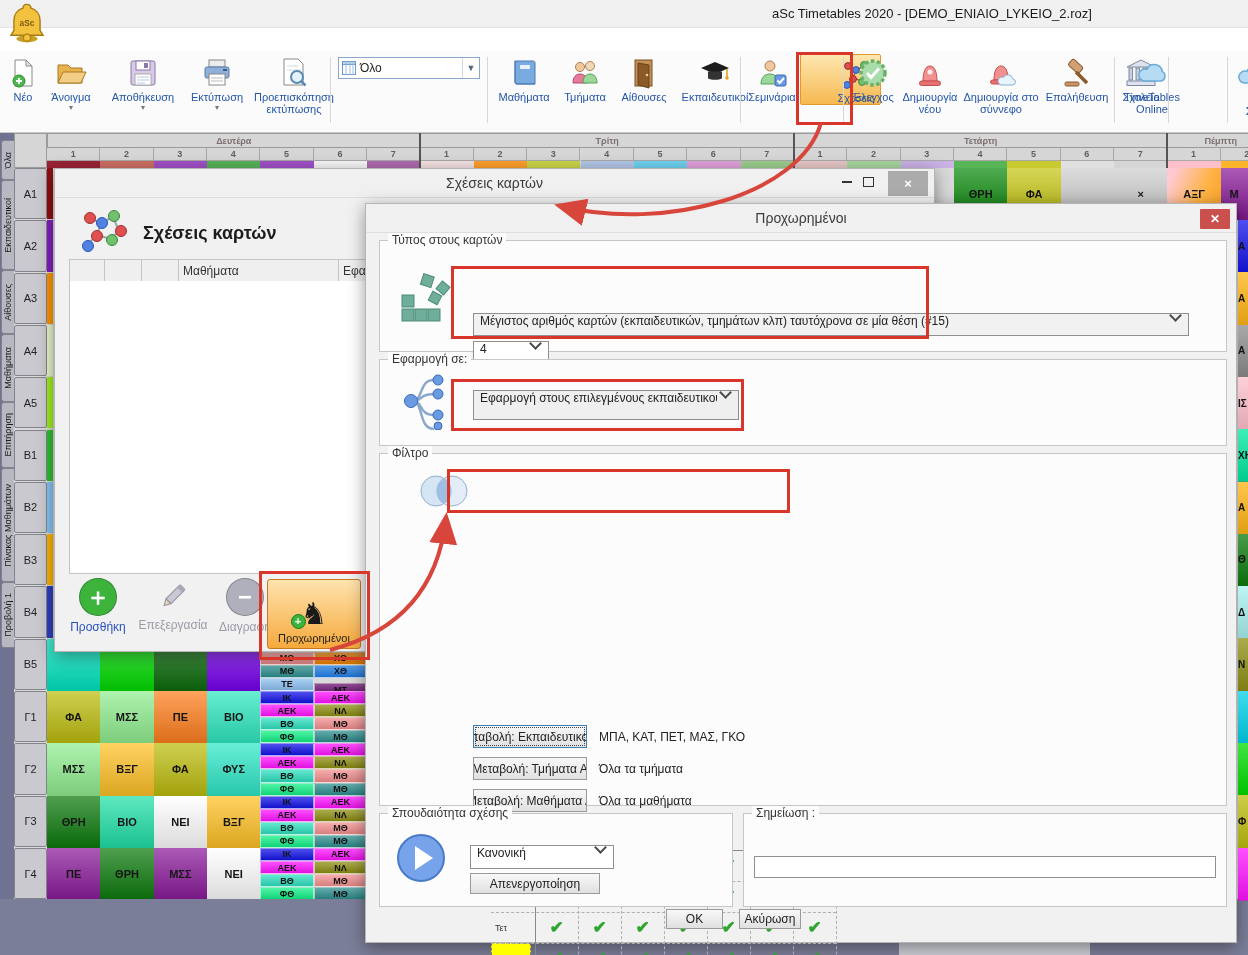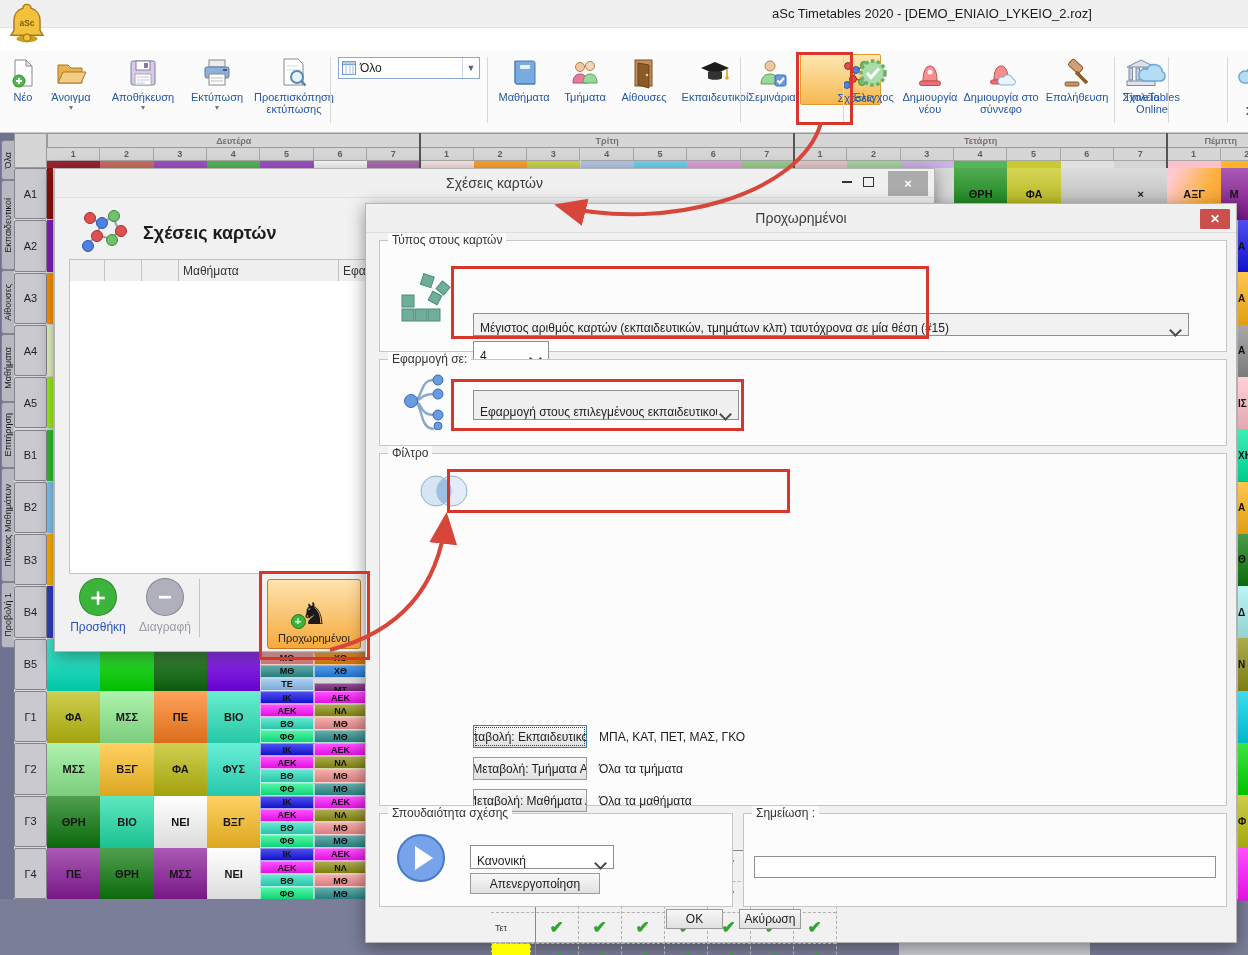--- a/index.html
+++ b/index.html
@@ -81,21 +81,21 @@
   .d1tb-div{width:1px;height:58px;background:#c4c4c4;margin:4px 4px 0 2px;}
   #adv-btn{position:absolute;left:212px;top:410px;width:92px;height:68px;border:1px solid #c87820;border-radius:3px;
            background:linear-gradient(#ffe3ae,#f5a93c);display:flex;flex-direction:column;align-items:center;justify-content:flex-end;}
   #knight{position:relative;font-size:30px;line-height:30px;color:#1a1a1a;}
   #knight i{position:absolute;left:-10px;bottom:0;width:13px;height:13px;background:#3cb43c;border:1px solid #1e7a1e;
             border-radius:50%;color:#fff;font-size:11px;line-height:12px;font-style:normal;text-align:center;font-weight:bold;}
   #adv-btn .advbtn-label{font-size:11px;color:#222;margin:3px 0 4px;}
 
   .group{position:absolute;border:1px solid #c6c6c6;background:#fcfcfc;}
   .group-label{position:absolute;top:-8px;left:8px;background:#fcfcfc;padding:0 4px;font-size:12px;color:#333;}
-  .dd{position:absolute;border:1px solid #8f8f8f;background:#f1f1f1;display:flex;align-items:flex-end;font-size:12px;color:#222;}
+  .dd{position:absolute;border:1px solid #8f8f8f;background:#f1f1f1;display:flex;align-items:flex-start;font-size:12px;color:#222;}
   .dd .dd-text{flex:1;padding-left:6px;white-space:nowrap;overflow:hidden;}
   .chev{width:7px;height:7px;border-right:2px solid #4a4a4a;border-bottom:2px solid #4a4a4a;
         transform:rotate(45deg);margin:-3px 8px 0 4px;flex:none;}
   .btn{border:1px solid #9a9a9a;background:linear-gradient(#f8f8f8,#e0e0e0);font-size:12px;color:#222;
        display:flex;align-items:center;justify-content:center;white-space:nowrap;overflow:hidden;}
   .btn.focused{border:1px solid #3c7fb1;outline:1px dotted #444;outline-offset:-3px;}
   #filter-buttons{position:absolute;left:93px;top:272px;}
   .fb-row{display:flex;align-items:center;margin-bottom:11px;height:21px;}
   .fb-btn{width:112px;height:21px;flex:none;}
   .fb-val{font-size:12px;color:#222;margin-left:12px;white-space:nowrap;}
@@ -570,20 +570,32 @@
         <div class="colcell" style="width:32px;flex:none"></div>
         <div class="colcell" style="width:155px;flex:none">Μαθήματα</div>
         <div class="colcell" style="flex:1">Εφαρμογή</div>
       </div>
     <div id="dlg1-list"></div>
     <div id="dlg1-toolbar">
         <div class="d1tb-item" style="width:70px">
           <span class="d1tb-icon" style="background:#3cb43c;border:1px solid rgba(0,0,0,.25)">＋</span>
           <span class="d1tb-label" style="color:#2a52be">Προσθήκη</span>
         </div>
+        <div class="d1tb-item" style="width:80px">
+          <span class="d1tb-icon">
+            <svg width="34" height="34" viewBox="0 0 34 34">
+              <g transform="rotate(45 17 17)">
+                <rect x="14" y="4" width="7" height="20" rx="1" fill="#c8c8d4" stroke="#9090a0"></rect>
+                <path d="M14 24l3.5 6 3.5-6z" fill="#e8d8b0" stroke="#9090a0"></path>
+                <rect x="14" y="4" width="7" height="4" fill="#a8a8b8"></rect>
+              </g>
+            </svg>
+          </span>
+          <span class="d1tb-label" style="color:#9a9aa6">Επεξεργασία</span>
+        </div>
         <div class="d1tb-item" style="width:64px">
           <span class="d1tb-icon" style="background:#b0b0bc;border:1px solid rgba(0,0,0,.25)">−</span>
           <span class="d1tb-label" style="color:#9a9aa6">Διαγραφή</span>
         </div>
         <div class="d1tb-div"></div>
       </div>
     <div id="adv-btn">
       <span id="knight">♞<i>+</i></span>
       <span class="advbtn-label">Προχωρημένοι</span>
     </div>

